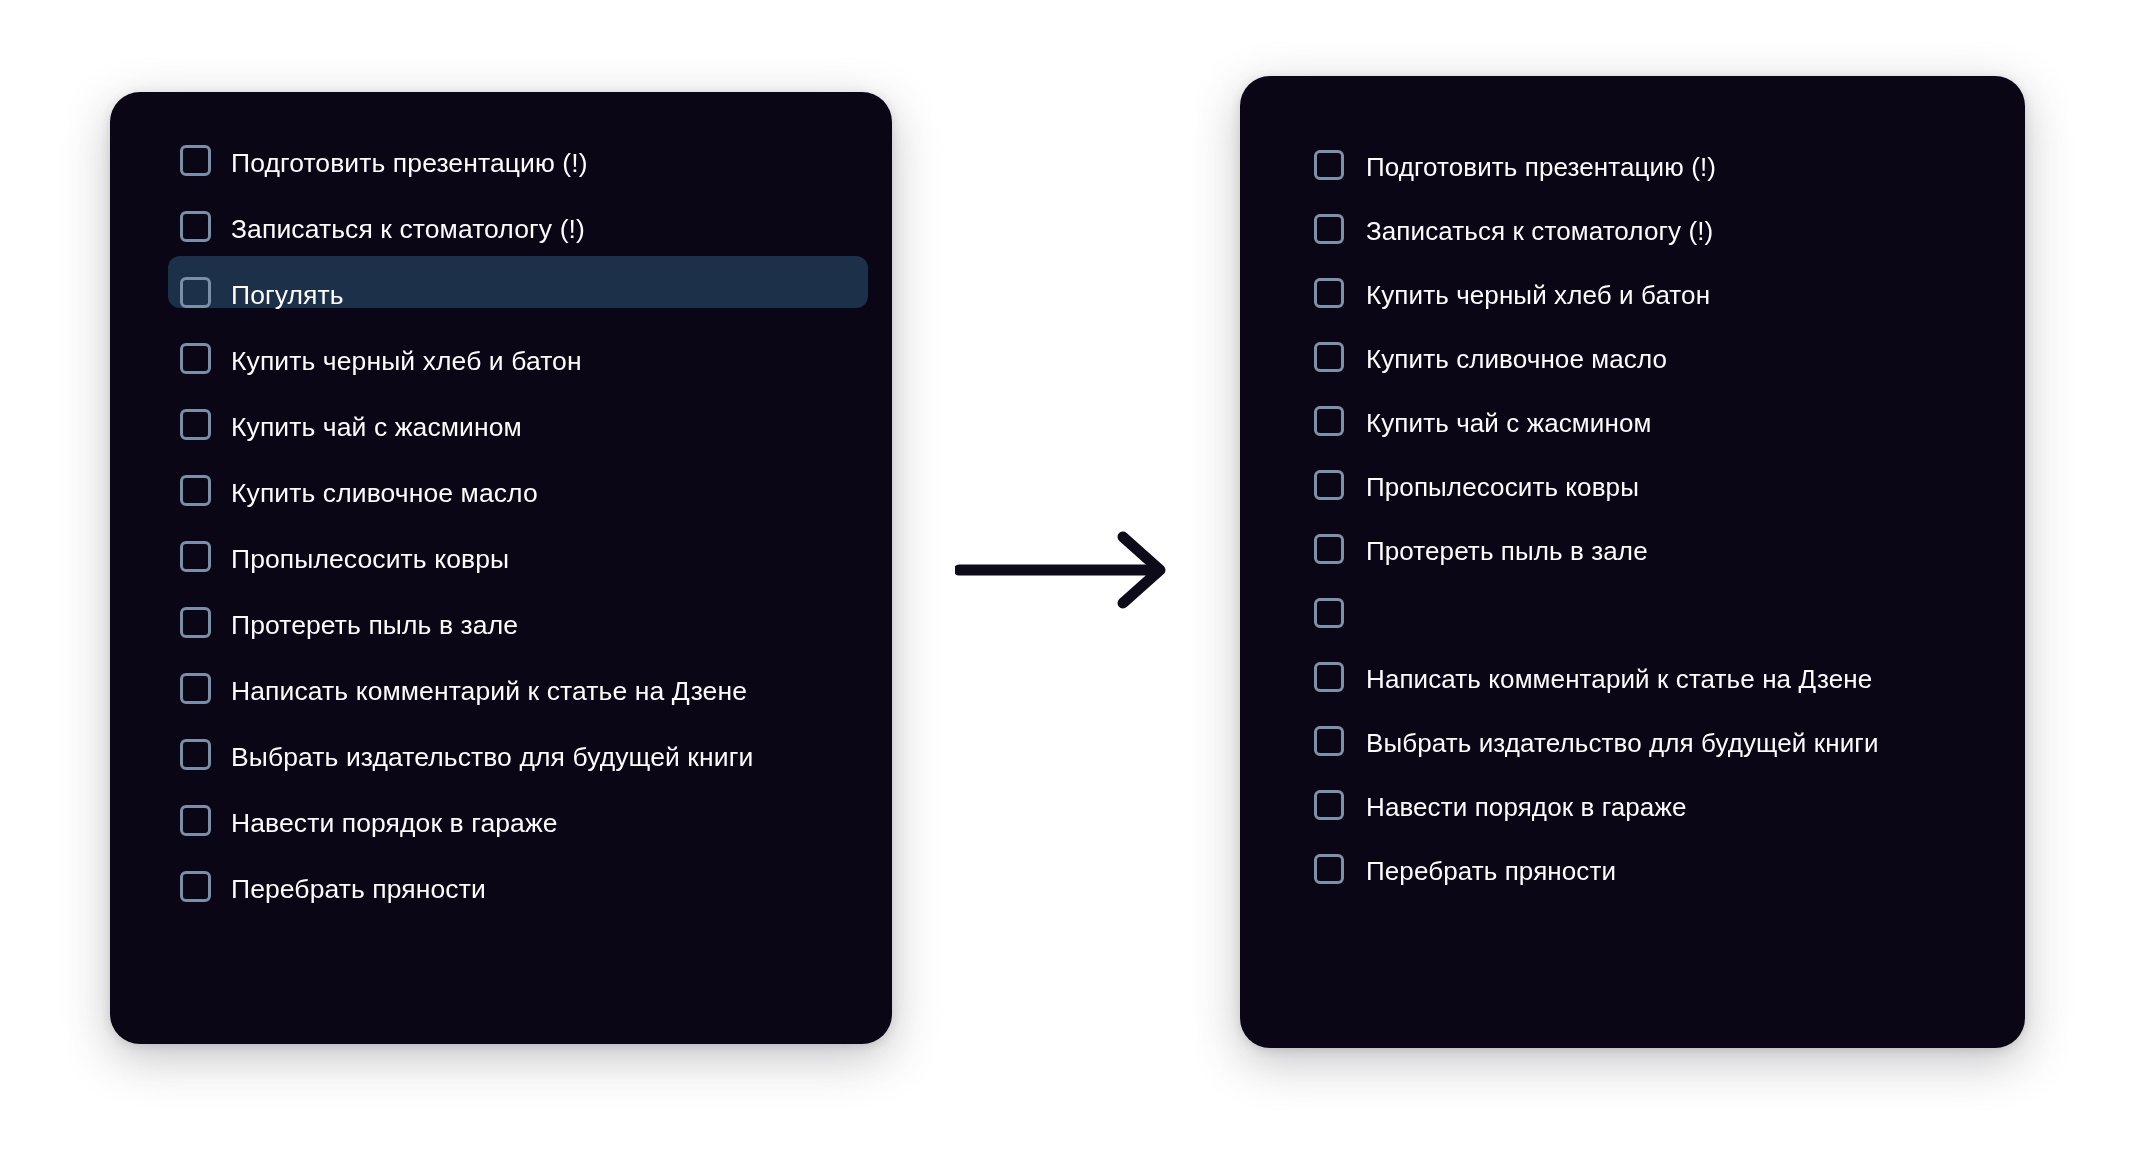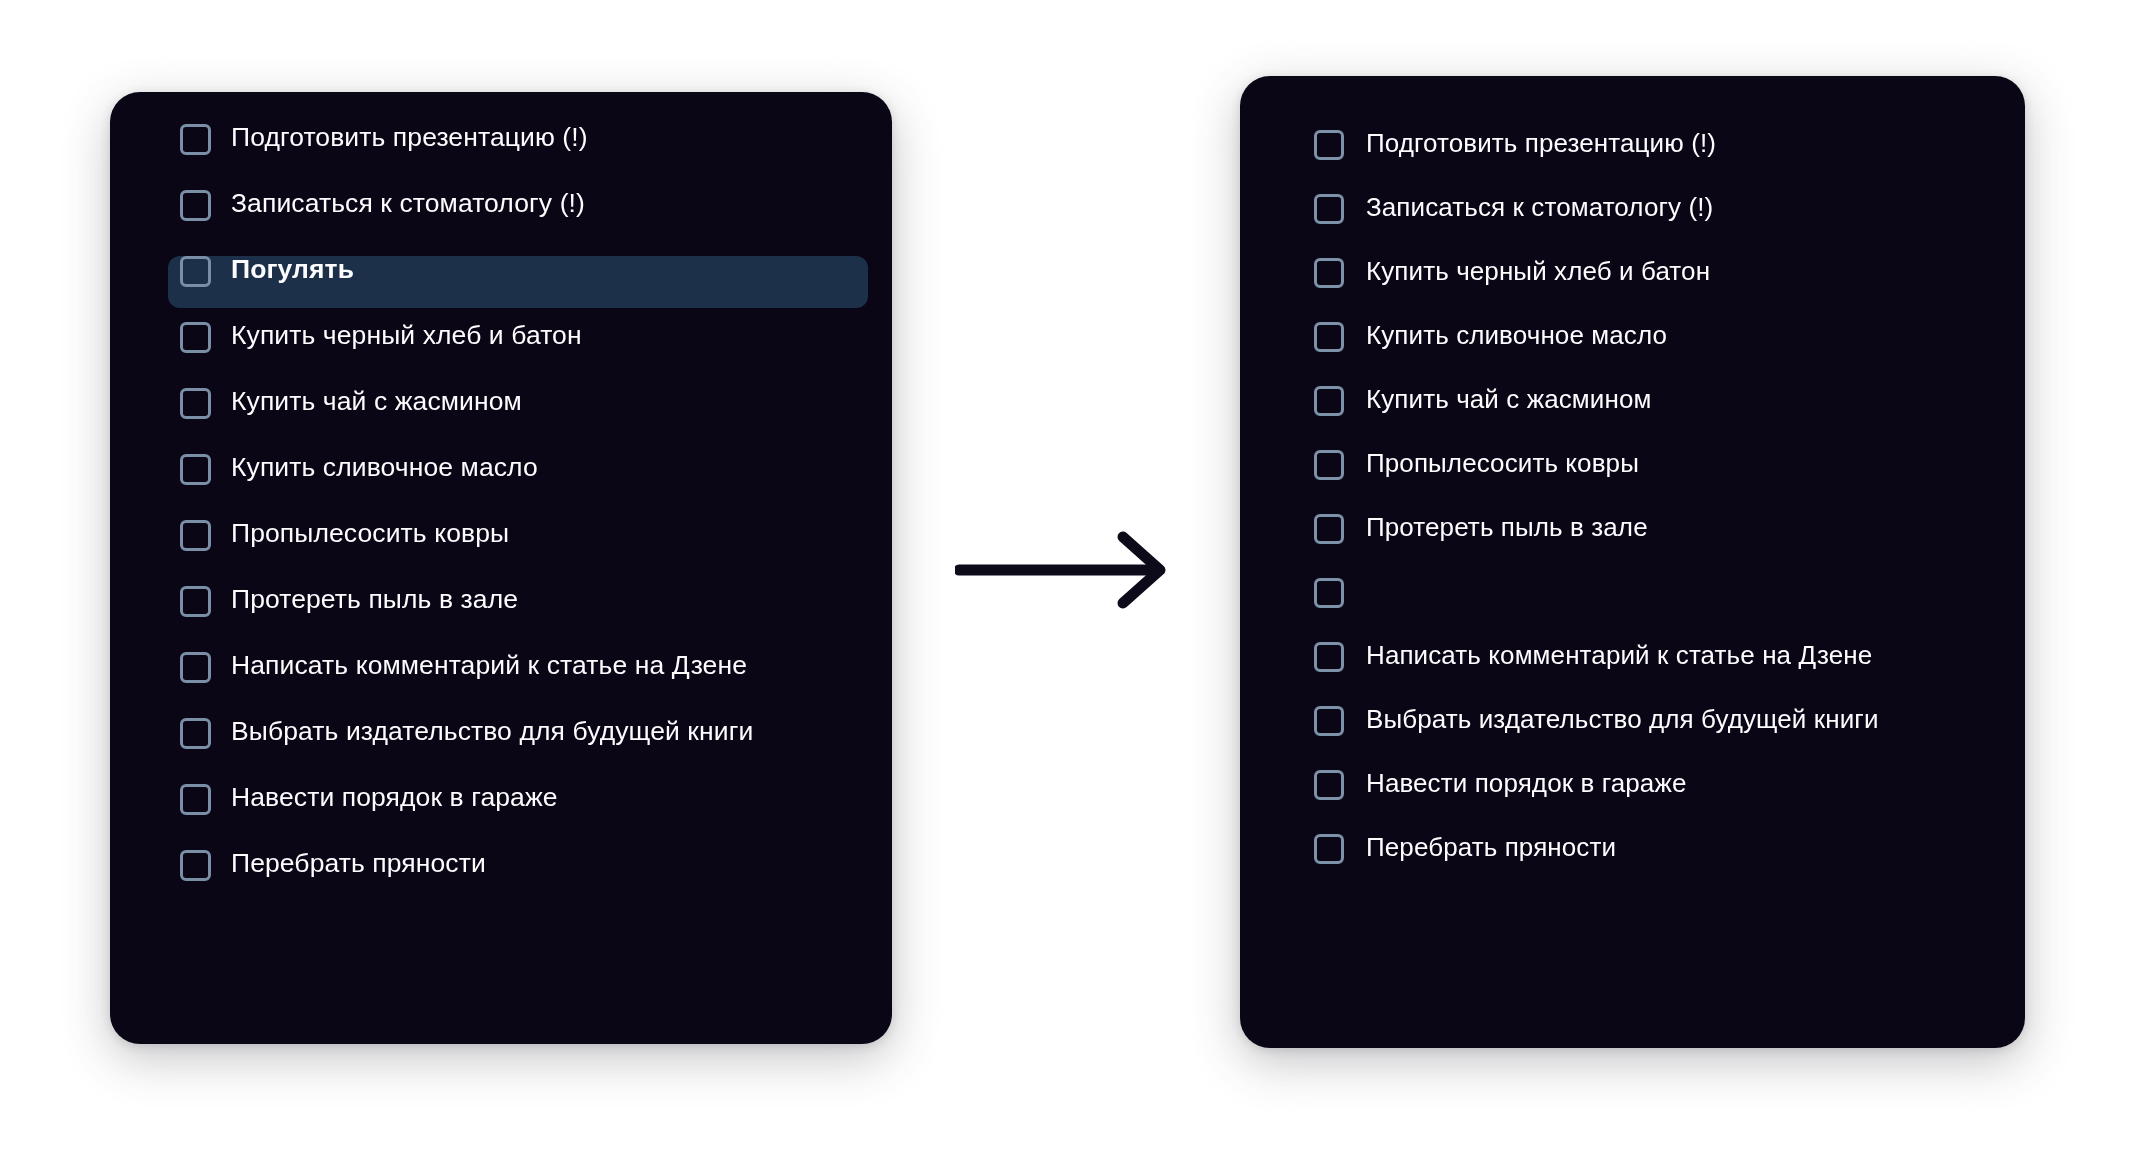--- a/index.html
+++ b/index.html
@@ -53,31 +53,30 @@
     right: 0;
     top: 0;
     padding: 0;
   }
 
   #card-before .list { padding-top: 32px; padding-left: 58px; padding-right: 22px; }
   #card-after  .list { padding-top: 54px; padding-left: 62px; padding-right: 22px; }
 
   .row {
     display: flex;
-    align-items: flex-start;
+    align-items: flex-end;
     border-radius: 12px;
     position: relative;
   }
 
   #card-before .row { height: 52px; margin-bottom: 14px; padding-left: 12px; }
   #card-after  .row { height: 50px; margin-bottom: 14px; padding-left: 12px; }
 
   .row.highlight {
     background: #1c3149;
-    font-weight: bold;
   }
 
   #card-before .row.highlight { width: 700px; }
 
   .checkbox {
     flex: 0 0 auto;
     width: 31px;
     height: 31px;
     border: 3px solid #7a8fa6;
     border-radius: 6px;

